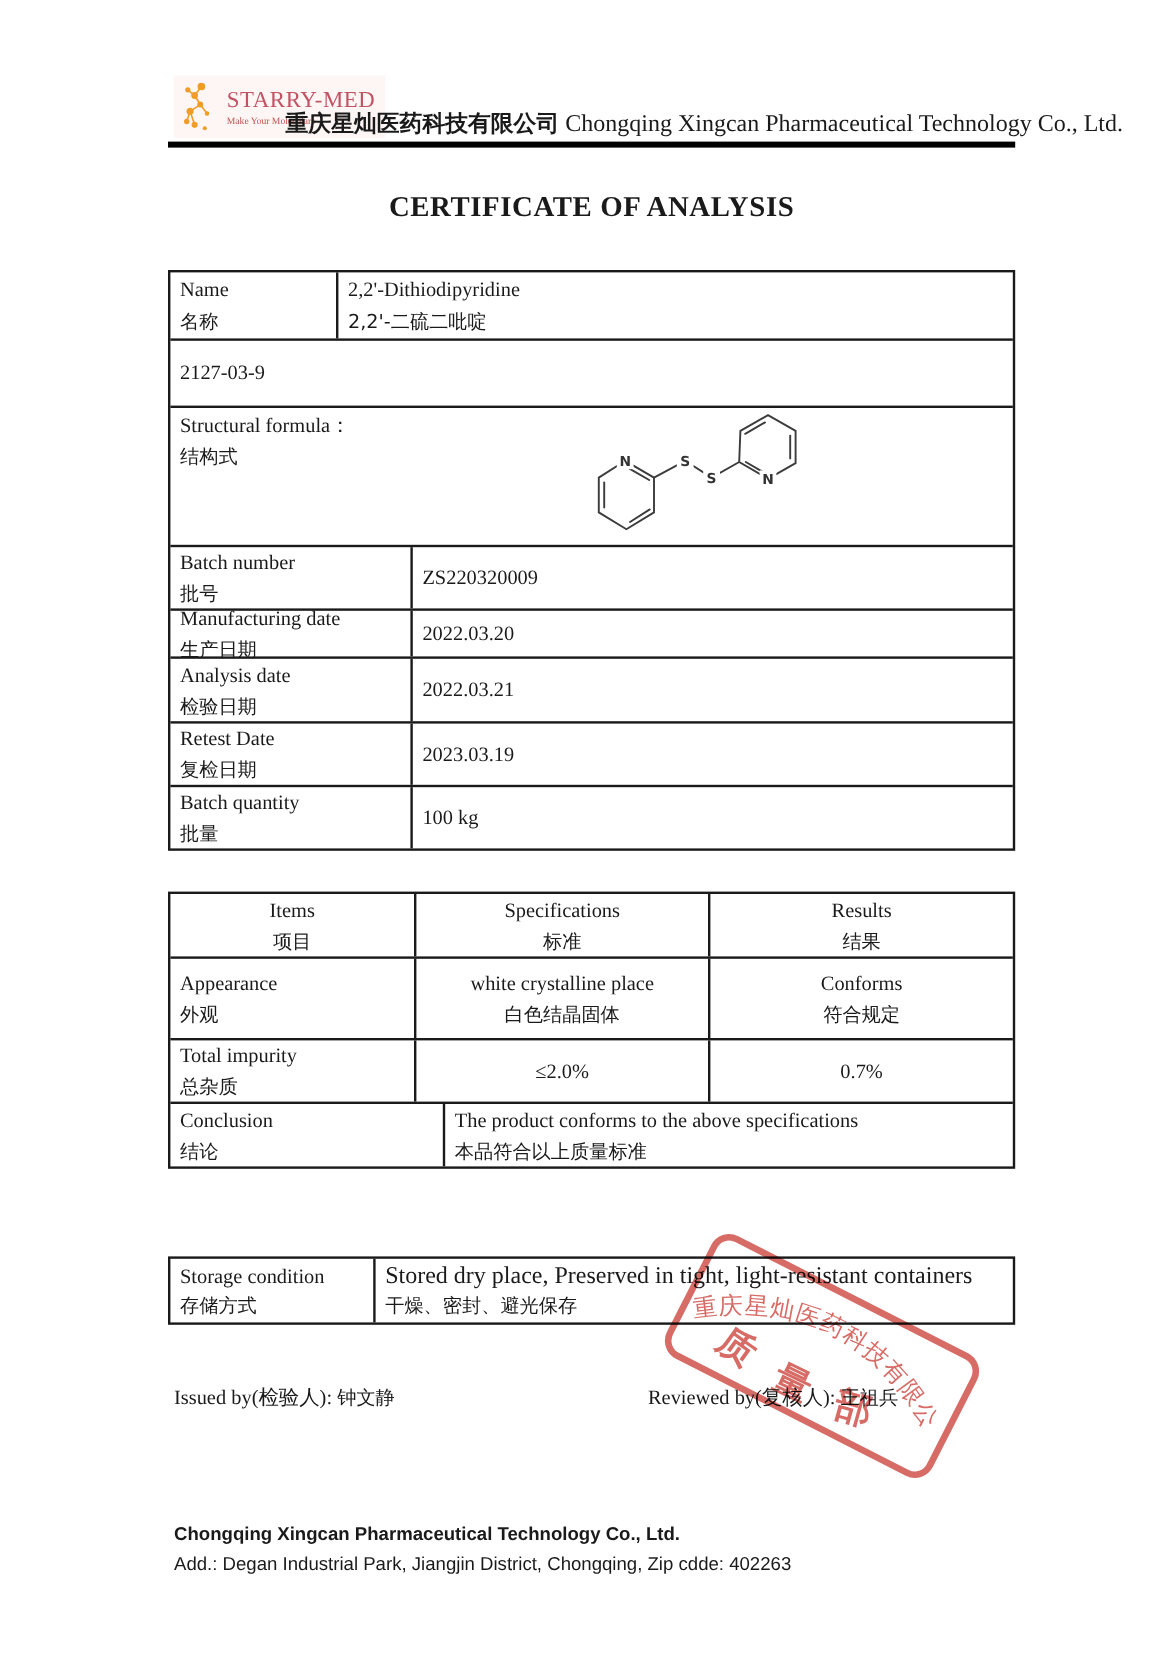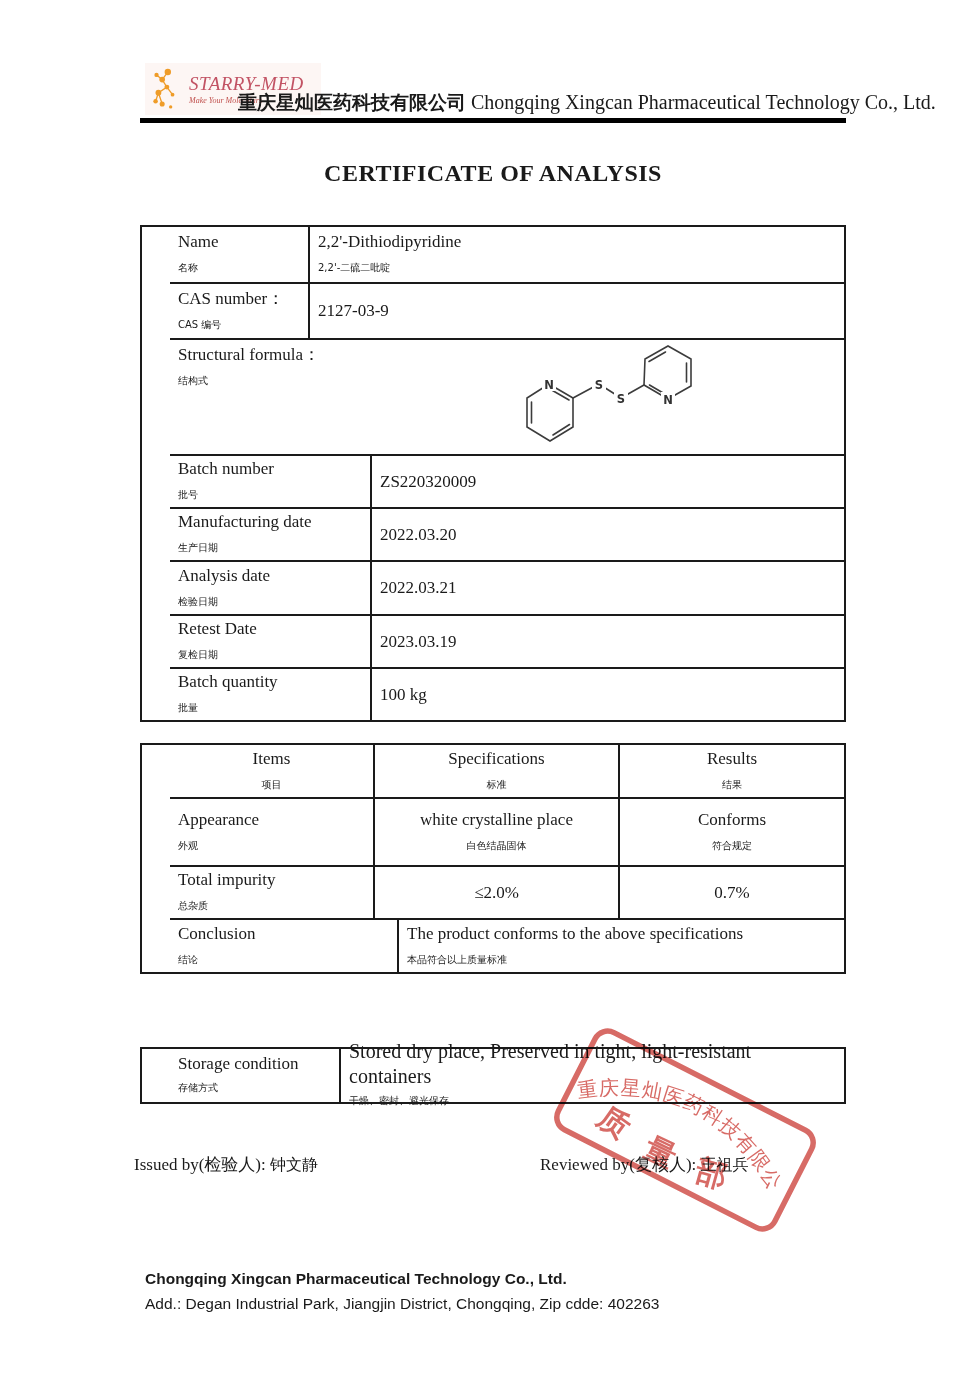--- a/index.html
+++ b/index.html
@@ -1,35 +1,35 @@
 <!DOCTYPE html>
 <html><head>
 <meta charset="utf-8">
 <style>
   html,body{margin:0;padding:0;background:#ffffff;}
   .page{position:relative;width:979px;height:1390px;background:#fff;overflow:hidden;
         font-family:"Liberation Serif","DejaVu Serif",serif;color:#1a1a1a;}
   .abs{position:absolute;}
   
-  .logo-box{left:145px;top:63px;width:176px;height:52px;background:#fdf6f4;display:flex;align-items:center;gap:8px;padding:0 4px;box-sizing:border-box;font-style:italic;}
+  .logo-box{left:145px;top:63px;width:176px;height:52px;background:#fdf6f4;display:flex;align-items:center;gap:8px;padding:0 4px;box-sizing:border-box;}
   .brand{color:#c25364;font-size:19px;letter-spacing:.5px;font-family:"Liberation Serif",serif;line-height:20px;}
   .tagline{color:#c0504d;font-size:8px;font-family:"Liberation Serif",serif;margin-top:2px;}
   .company-line{left:238px;top:90px;width:620px;font-size:20px;white-space:nowrap;}
   .company-line .zh-b{font-family:"DejaVu Sans",sans-serif;font-weight:bold;font-size:19px;}
   .header-rule{left:140px;top:118px;width:706px;height:5px;background:#000;}
   
   .title{left:140px;top:160px;width:706px;text-align:center;font-size:24px;font-weight:bold;letter-spacing:.5px;}
   
-  .tbl{border:2px solid #1a1a1a;box-sizing:border-box;background:#fff;padding-left:28px;}
+  .tbl{border:2px solid #1a1a1a;box-sizing:border-box;background:#fff;}
   .row{display:flex;box-sizing:border-box;border-top:2px solid #1a1a1a;}
   .row:first-child{border-top:none;}
   .cell{box-sizing:border-box;padding:2px 8px;display:flex;flex-direction:column;justify-content:center;}
   .lab{border-right:2px solid #1a1a1a;}
   .en{font-size:17px;line-height:26px;}
-  .zh{font-family:"DejaVu Sans",sans-serif;font-size:10px;line-height:25px;}
+  .zh{font-family:"DejaVu Sans",sans-serif;font-size:16px;line-height:25px;}
   .ctr{align-items:center;text-align:center;}
   .val{justify-content:center;}
   
   #t1{left:140px;top:225px;width:706px;}
   #t2{left:140px;top:743px;width:706px;}
   #t3{left:140px;top:1047px;width:706px;}
   
   .sig{top:1152px;font-size:17px;white-space:nowrap;}
   .sig .zh{display:inline;font-size:16px;}
   
@@ -86,24 +86,20 @@
       <div class="cell lab" style="width:140px">
         <span class="en">Name</span>
         <span class="zh">名称</span>
       </div>
       <div class="cell" style="flex:1">
         <span class="en">2,2'-Dithiodipyridine</span>
         <span class="zh">2,2'-二硫二吡啶</span>
       </div>
     </div>
     <div class="row" style="height:56px">
-      <div class="cell lab" style="width:140px">
-        <span class="en">CAS number：</span>
-        <span class="zh">CAS 编号</span>
-      </div>
       <div class="cell val" style="flex:1">
         <span class="en">2127-03-9</span>
       </div>
     </div>
     <div class="row" style="height:116px;position:relative">
       <div class="cell" style="flex:1;justify-content:flex-start">
         <span class="en">Structural formula：</span>
         <span class="zh">结构式</span>
       </div>
       <svg class="abs" style="left:328px;top:0" width="236" height="116" viewBox="0 0 236 116">
@@ -139,21 +135,21 @@
     </div>
     <div class="row" style="height:53px">
       <div class="cell lab" style="width:202px">
         <span class="en">Batch number</span>
         <span class="zh">批号</span>
       </div>
       <div class="cell val" style="flex:1">
         <span class="en">ZS220320009</span>
       </div>
     </div>
-    <div class="row" style="height:53px">
+    <div class="row" style="height:40px">
       <div class="cell lab" style="width:202px">
         <span class="en">Manufacturing date</span>
         <span class="zh">生产日期</span>
       </div>
       <div class="cell val" style="flex:1">
         <span class="en">2022.03.20</span>
       </div>
     </div>
     <div class="row" style="height:54px">
       <div class="cell lab" style="width:202px">
@@ -243,21 +239,21 @@
         <span class="en" style="line-height:25px">Storage condition</span>
         <span class="zh" style="line-height:24px">存储方式</span>
       </div>
       <div class="cell" style="flex:1">
         <span class="en" style="font-size:20px;line-height:25px">Stored dry place, Preserved in tight, light-resistant containers</span>
         <span class="zh" style="line-height:24px">干燥、密封、避光保存</span>
       </div>
     </div>
   </div>
 
-  <div class="abs sig" style="left:134px">
+  <div class="abs sig" style="left:145px">
     <span>Issued by(检验人):</span>
     <span class="zh">钟文静</span>
   </div>
   <div class="abs sig" style="left:540px">
     <span>Reviewed by(复核人):</span>
     <span class="zh">王祖兵</span>
   </div>
 
   <div class="abs stamp">
     <svg width="250" height="116" viewBox="0 0 250 116">

